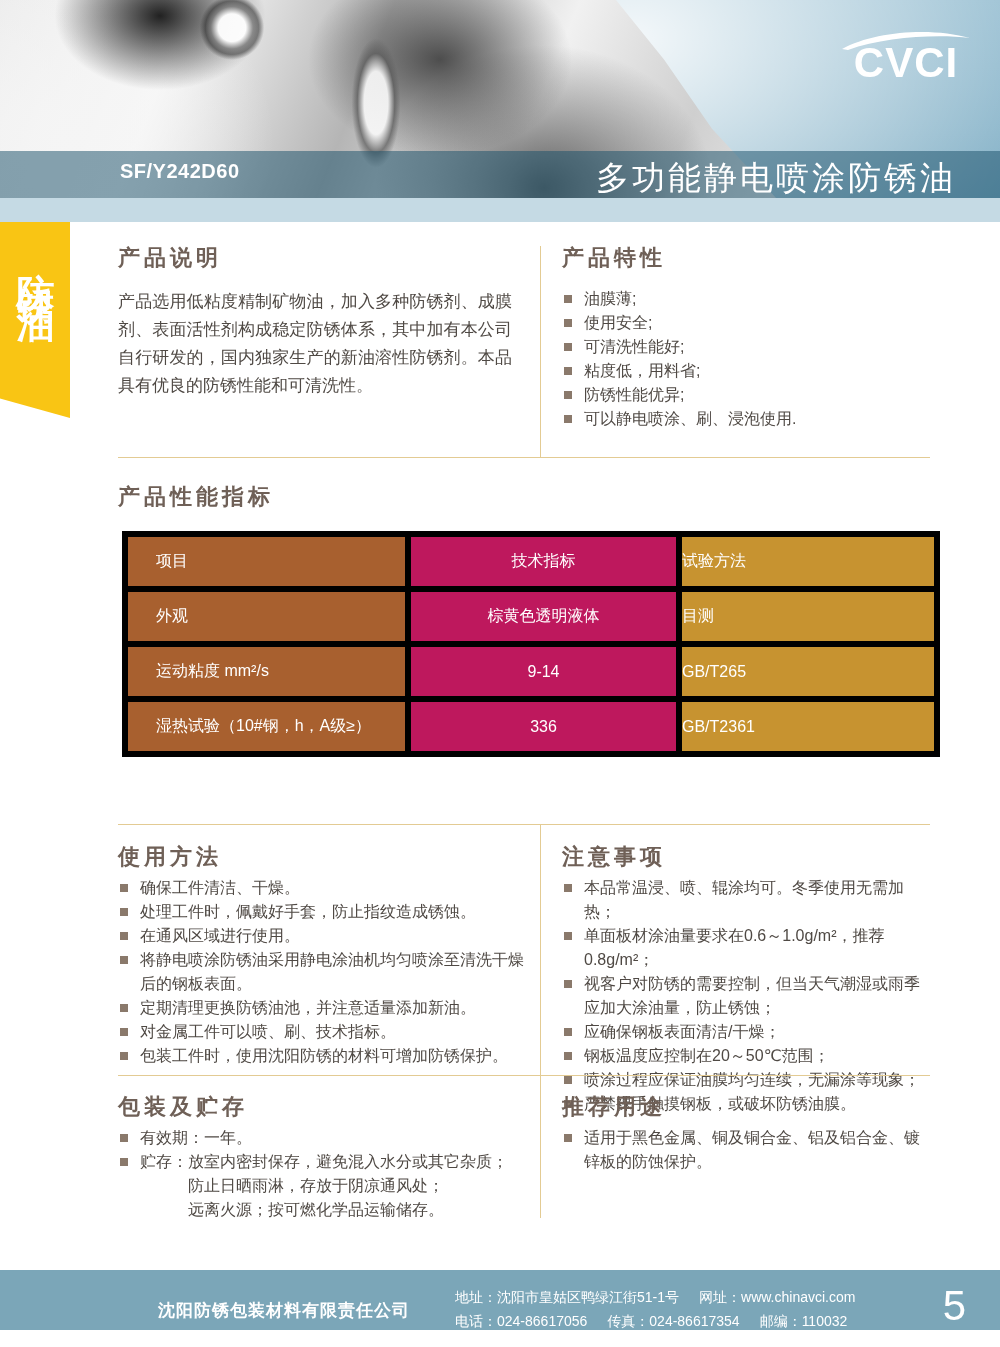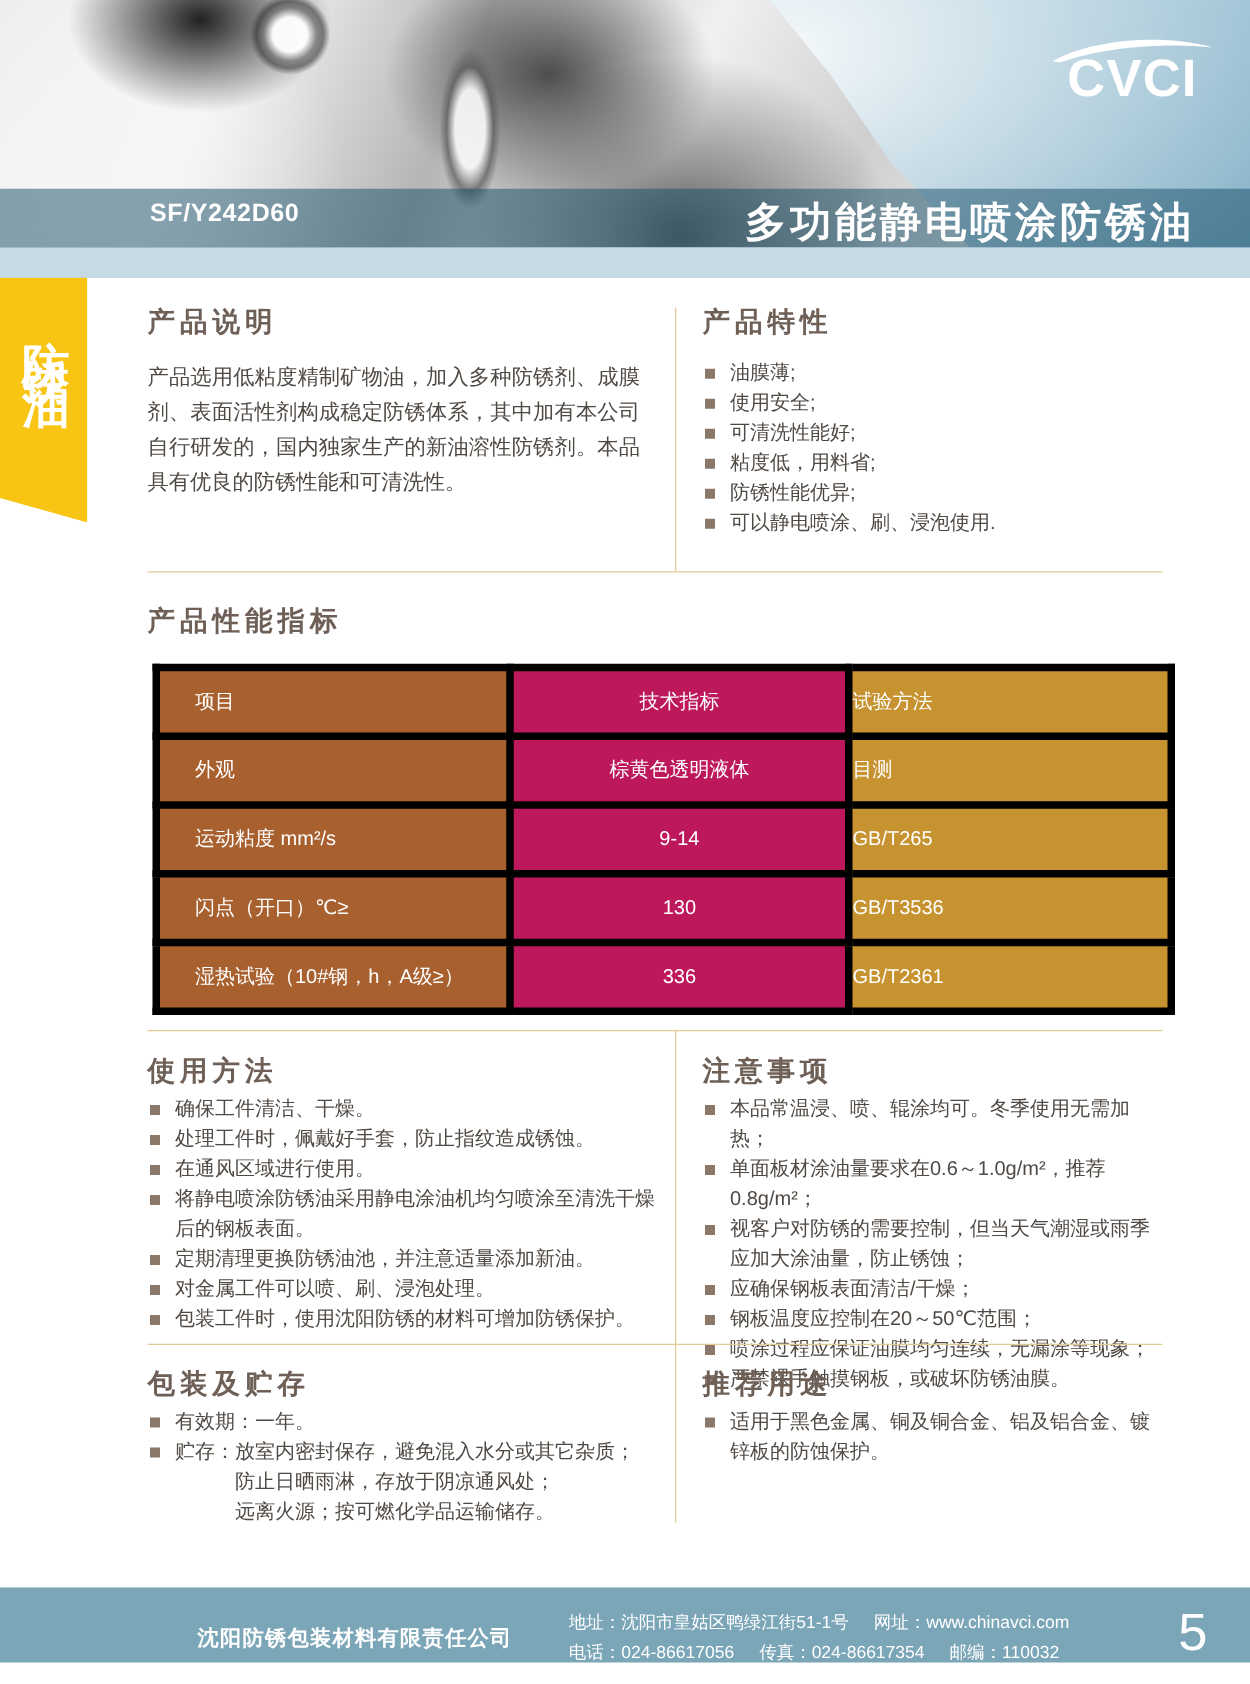--- a/index.html
+++ b/index.html
@@ -17,21 +17,21 @@
       radial-gradient(46px 46px at 29% 14%, rgba(255,255,255,.95) 0 30%, rgba(120,120,120,.8) 46%, rgba(40,40,40,.55) 58%, rgba(0,0,0,0) 70%),
       radial-gradient(34px 90px at 47% 52%, rgba(250,250,250,.9) 0 35%, rgba(90,90,90,.7) 55%, rgba(0,0,0,0) 72%),
       radial-gradient(170px 120px at 20% 8%, rgba(10,10,10,.9), rgba(0,0,0,0) 62%),
       radial-gradient(220px 160px at 55% 30%, rgba(35,35,35,.75), rgba(0,0,0,0) 60%),
       radial-gradient(260px 220px at 68% 95%, rgba(60,60,60,.8), rgba(0,0,0,0) 65%),
       radial-gradient(300px 260px at 8% 70%, rgba(245,245,245,.95), rgba(0,0,0,0) 70%),
       linear-gradient(112deg,#ececec 0%,#f8f8f8 22%,#b5b5b5 45%,#f1f1f1 66%,#cfcfcf 84%,#e9e9e9 100%);}
   .band{position:absolute;left:0;top:151px;width:1000px;height:47px;background:rgba(28,82,108,.52);}
   .strip{position:absolute;left:0;top:198px;width:1000px;height:24px;background:#c5dae4;}
   .product-code{position:absolute;left:120px;top:160px;color:#fff;font-size:20px;font-weight:bold;letter-spacing:.5px;}
-  .product-title{position:absolute;right:44px;top:156px;color:#fff;font-size:33px;font-weight:bold;letter-spacing:3px;}
+  .product-title{position:absolute;right:44px;top:156px;color:#fff;font-size:33px;font-weight:normal;letter-spacing:3px;}
   .logo{position:absolute;right:26px;top:28px;width:136px;height:62px;text-align:center;}
   .logo svg{display:block;margin:0 auto;}
   .logo-text{display:block;color:#fff;font-size:42px;font-weight:bold;letter-spacing:1px;line-height:30px;margin-top:-2px;}
 
   
   .side-tab{position:absolute;left:0;top:222px;width:70px;height:196px;background:#f9c514;
     clip-path:polygon(0 0,100% 0,100% 100%,0 90%);}
   .side-tab-label{position:absolute;left:50%;transform:translateX(-50%);top:20px;
     writing-mode:vertical-rl;color:#fff;font-size:38px;letter-spacing:16px;font-weight:bold;}
 
@@ -136,25 +136,20 @@
       <td class="c1">外观</td>
       <td class="c2">棕黄色透明液体</td>
       <td class="c3">目测</td>
     </tr>
     <tr>
       <td class="c1">运动粘度 mm²/s</td>
       <td class="c2">9-14</td>
       <td class="c3">GB/T265</td>
     </tr>
     <tr>
-      <td class="c1">闪点（开口）℃≥</td>
-      <td class="c2">130</td>
-      <td class="c3">GB/T3536</td>
-    </tr>
-    <tr>
       <td class="c1">湿热试验（10#钢，h，A级≥）</td>
       <td class="c2">336</td>
       <td class="c3">GB/T2361</td>
     </tr>
   </tbody>
     </table>
 
   <div class="hdiv" style="left:118px;top:824px;width:812px"></div>
   <div class="vdiv" style="left:540px;top:824px;height:394px"></div>
 
@@ -175,21 +170,21 @@
     <li>
         <span class="sq"></span>
         <span>将静电喷涂防锈油采用静电涂油机均匀喷涂至清洗干燥后的钢板表面。</span>
       </li>
     <li>
         <span class="sq"></span>
         <span>定期清理更换防锈油池，并注意适量添加新油。</span>
       </li>
     <li>
         <span class="sq"></span>
-        <span>对金属工件可以喷、刷、浸泡处理。</span>
+        <span>对金属工件可以喷、刷、技术指标。</span>
       </li>
     <li>
         <span class="sq"></span>
         <span>包装工件时，使用沈阳防锈的材料可增加防锈保护。</span>
       </li>
   </ul>
 
   <div class="sec-title" style="left:562px;top:842px">注意事项</div>
   <ul class="blist notes-list">
     <li>

